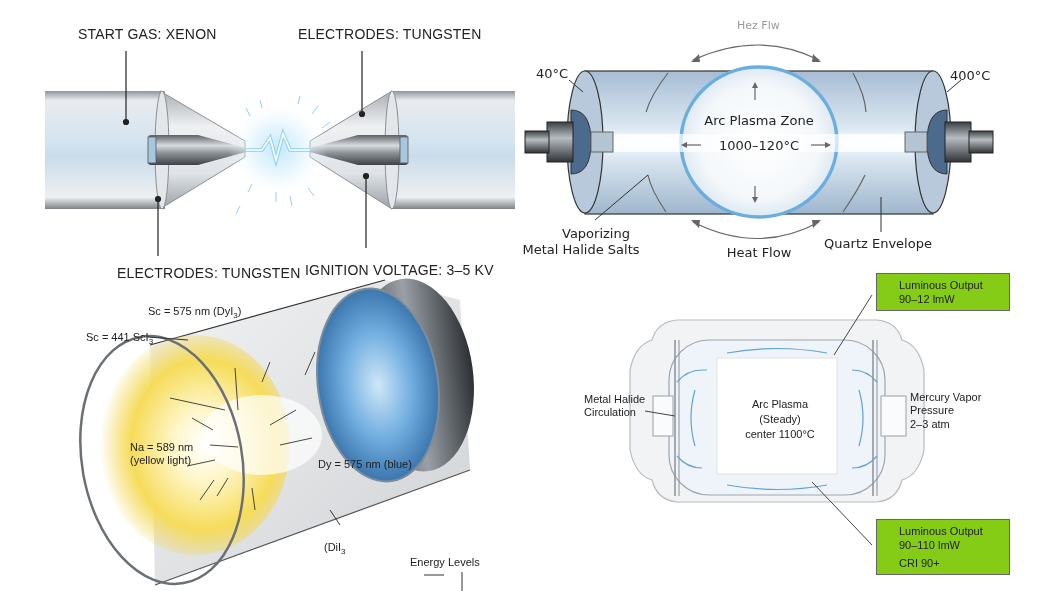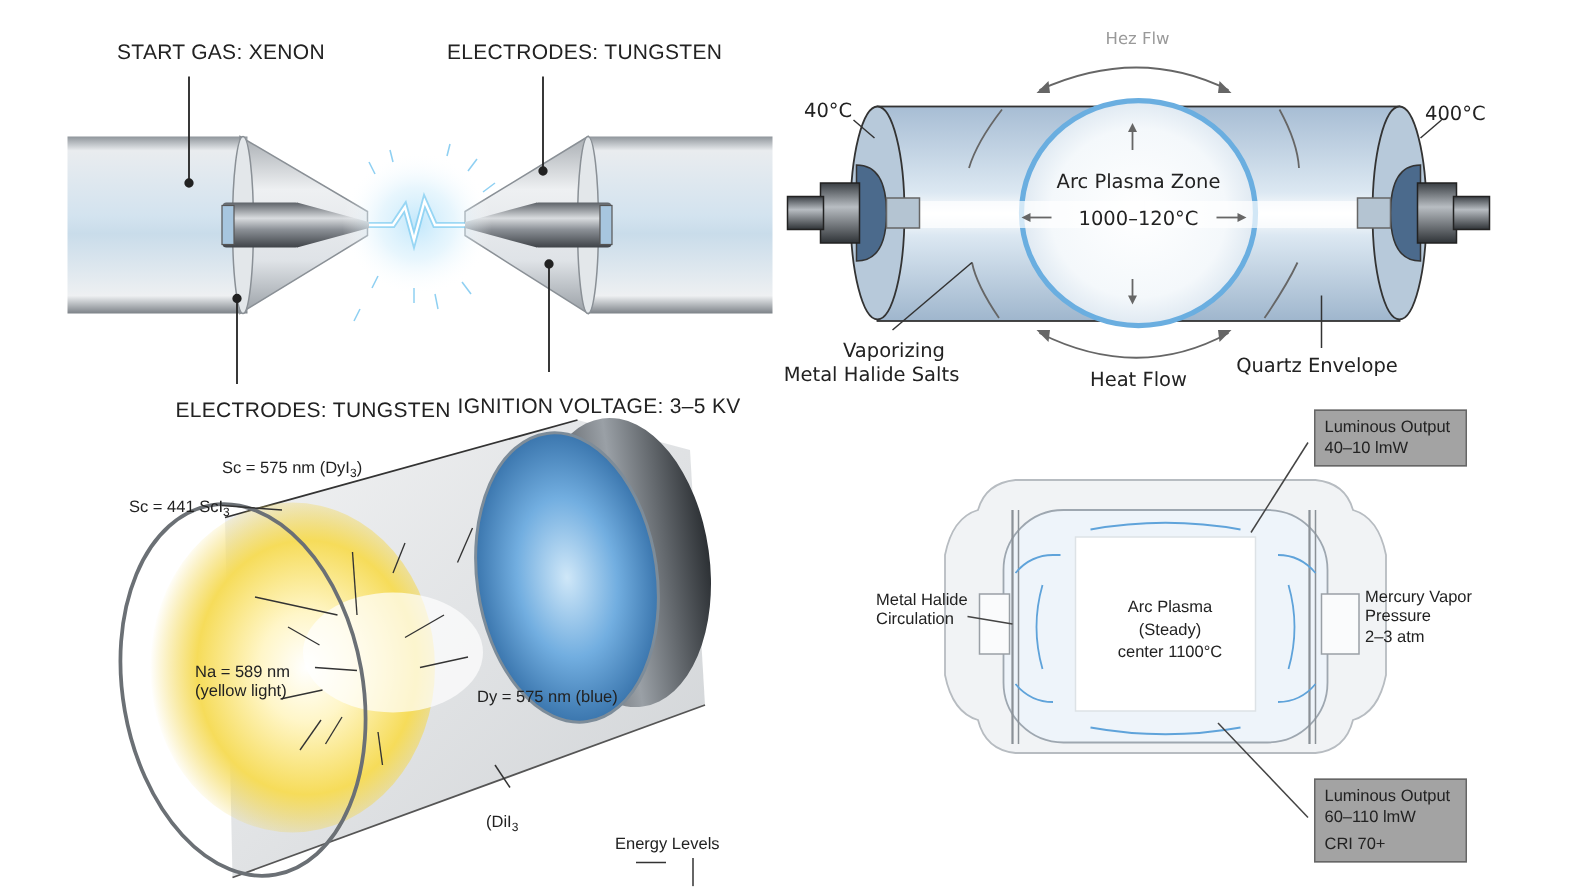--- a/index.html
+++ b/index.html
@@ -6,21 +6,21 @@
   body{width:1054px;height:591px;position:relative;overflow:hidden;font-family:"Liberation Sans",sans-serif;}
   .panel{position:absolute;}
   #p1{left:0;top:0;width:527px;height:270px;margin-top:16px;}
   #p2{left:503px;top:0;width:527px;height:270px;}
   #p3{left:0;top:270px;width:527px;height:321px;}
   #p4{left:527px;top:270px;width:527px;height:321px;}
   svg{display:block;}
   .cond{font-family:"Liberation Sans",sans-serif;font-size:14px;fill:#222;letter-spacing:0.2px;}
   .lbl{font-family:"DejaVu Sans",sans-serif;font-size:13px;fill:#222;}
   .sm{font-family:"Liberation Sans",sans-serif;font-size:11px;fill:#222;}
-  .box{position:absolute;border:1px solid #666;background:#a3a3a3;font-size:11px;color:#222;line-height:14px;padding:4px 6px;font-family:"Liberation Sans",sans-serif;}
+  .box{position:absolute;border:1px solid #666;background:#84cc16;font-size:11px;color:#222;line-height:14px;padding:4px 22px;font-family:"Liberation Sans",sans-serif;}
 </style>
 </head>
 <body>
 
 <div class="panel" id="p1">
   <svg width="527" height="270" viewBox="0 0 527 270">
     <defs>
       <linearGradient id="tubeG" x1="0" y1="0" x2="0" y2="1">
         <stop offset="0" stop-color="#8f959b"></stop>
         <stop offset="0.08" stop-color="#e9ecef"></stop>
@@ -279,20 +279,20 @@
     <text class="sm" x="253" y="153" text-anchor="middle">(Steady)</text>
     <text class="sm" x="253" y="168" text-anchor="middle">center 1100°C</text>
     <text class="sm" x="57" y="133">Metal Halide</text>
     <text class="sm" x="57" y="146">Circulation</text>
     <text class="sm" x="383" y="131">Mercury Vapor</text>
     <text class="sm" x="383" y="144">Pressure</text>
     <text class="sm" x="383" y="158">2–3 atm</text>
   </svg>
   <div class="box" style="left:349px;top:3px;width:88px;">
     <div>Luminous Output</div>
-    <div>40–10 lmW</div>
+    <div>90–12 lmW</div>
   </div>
   <div class="box" style="left:349px;top:249px;width:88px;">
     <div>Luminous Output</div>
-    <div>60–110 lmW</div>
-    <div style="margin-top:4px">CRI 70+</div>
+    <div>90–110 lmW</div>
+    <div style="margin-top:4px">CRI 90+</div>
   </div>
 </div>
 
 </body></html>

